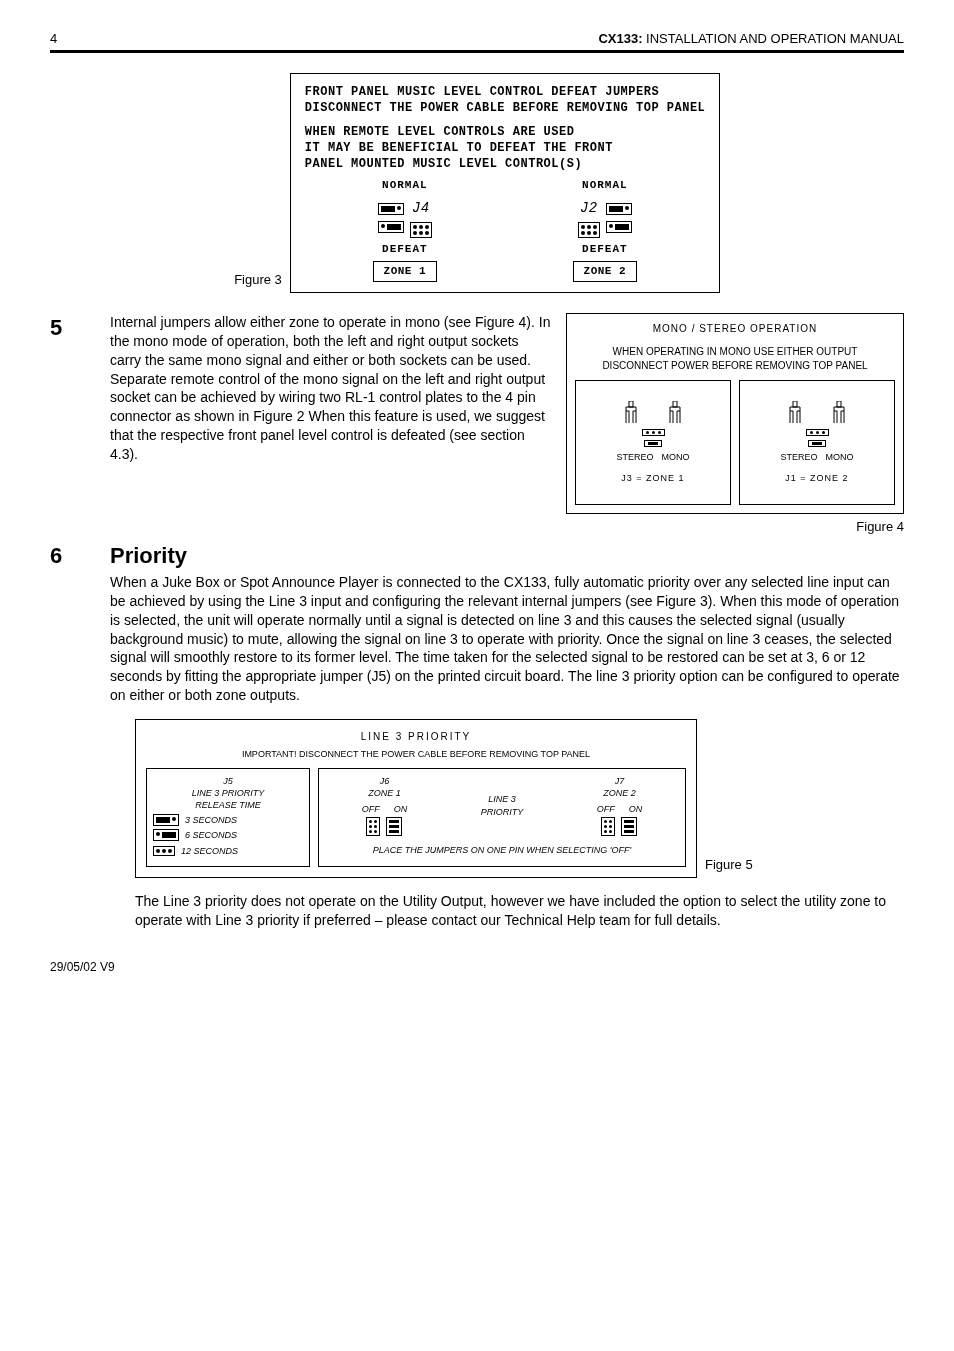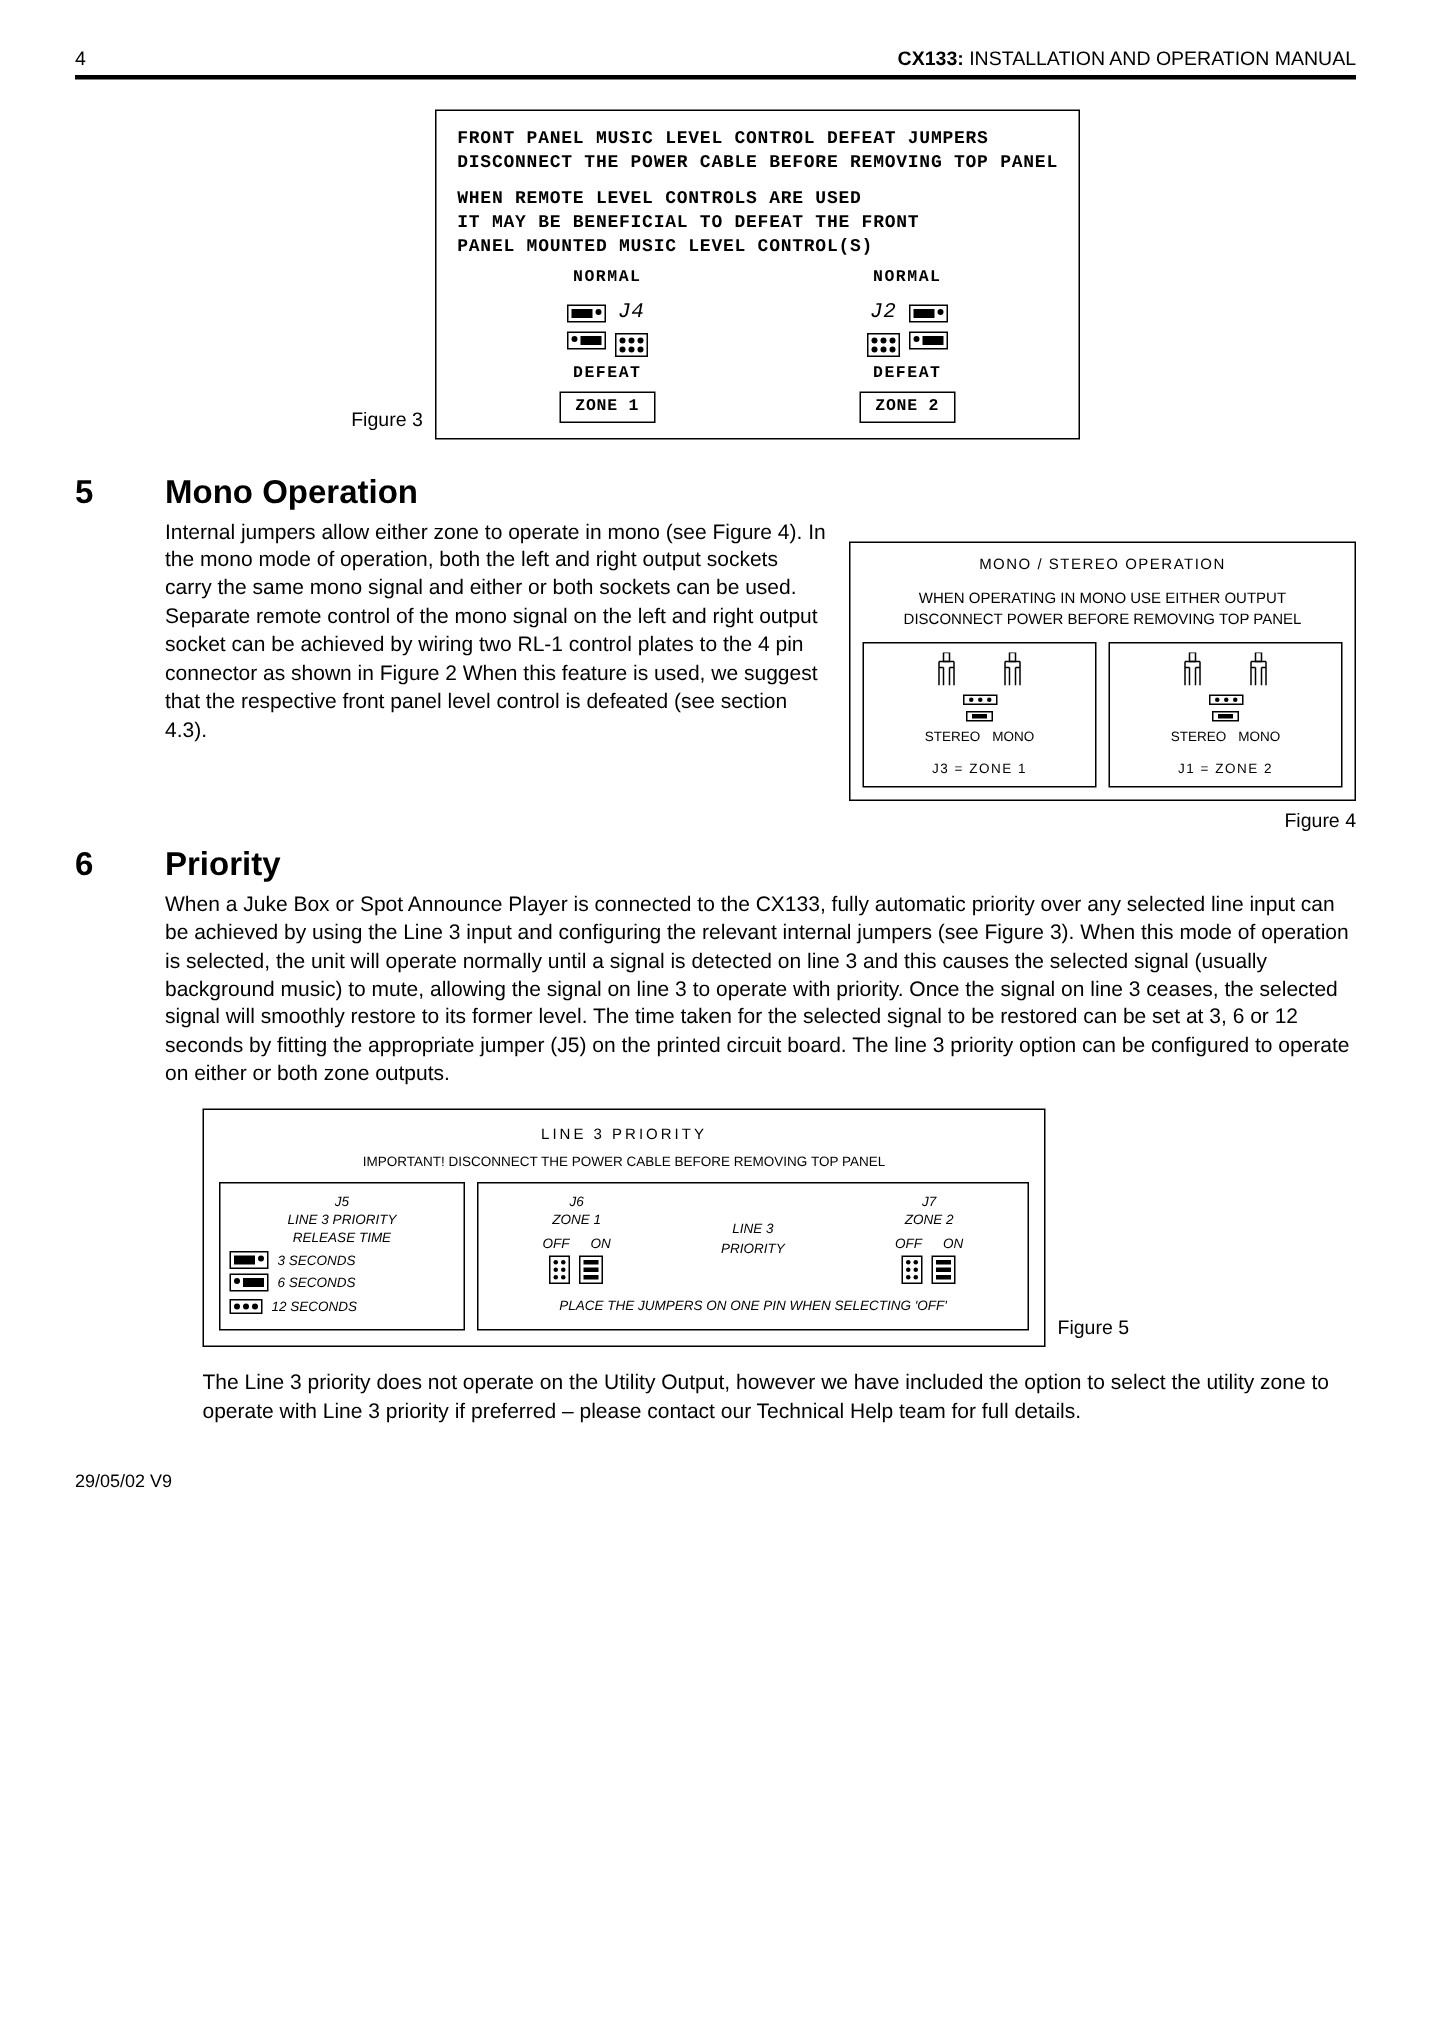--- a/index.html
+++ b/index.html
@@ -88,33 +88,33 @@
     font-size: 22px;
     margin: 0 0 2px 0;
     font-weight: bold;
   }
   .two-col {
     display: flex;
     gap: 14px;
     align-items: flex-start;
   }
   .para-col { flex: 1; }
-  .right-diagram-wrap { display: flex; flex-direction: column; align-items: flex-end; margin-top: 48px; }
+  .right-diagram-wrap { display: flex; flex-direction: column; align-items: flex-end; }
   .fig4 {
     border: 1px solid #000;
     padding: 8px;
     width: 320px;
     font-size: 10px;
     text-align: center;
   }
   .fig4-zones { display: flex; gap: 8px; margin-top: 8px; }
   .fig4-zone {
     border: 1px solid #000;
     flex: 1;
-    padding: 6px 4px;
+    padding: 20px 4px;
     display: flex;
     flex-direction: column;
     align-items: center;
   }
   .jack-row { display: flex; gap: 30px; margin-bottom: 4px; }
   .jack {
     width: 14px; height: 22px; position: relative;
   }
   .jack svg { width: 100%; height: 100%; }
   .smpad {
@@ -264,21 +264,20 @@
       </div>
     </div>
   </div>
 </div>
 
 <div class="section-row">
   <div class="section-num">5</div>
   <div class="section-body">
     <div class="two-col">
       <div class="para-col">
-        <h2>Mono Operation</h2>
         <div>Internal jumpers allow either zone to operate in mono (see Figure 4). In the mono mode of operation, both the left and right output sockets carry the same mono signal and either or both sockets can be used. Separate remote control of the mono signal on the left and right output socket can be achieved by wiring two RL-1 control plates to the 4 pin connector as shown in Figure 2 When this feature is used, we suggest that the respective front panel level control is defeated (see section 4.3).</div>
       </div>
       <div class="right-diagram-wrap">
         <div class="fig4">
           <div style="letter-spacing:1px;">MONO / STEREO OPERATION</div>
           <div style="height:10px;"></div>
           <div>WHEN OPERATING IN MONO USE EITHER OUTPUT</div>
           <div>DISCONNECT POWER BEFORE REMOVING TOP PANEL</div>
           <div class="fig4-zones">
             <div class="fig4-zone">

